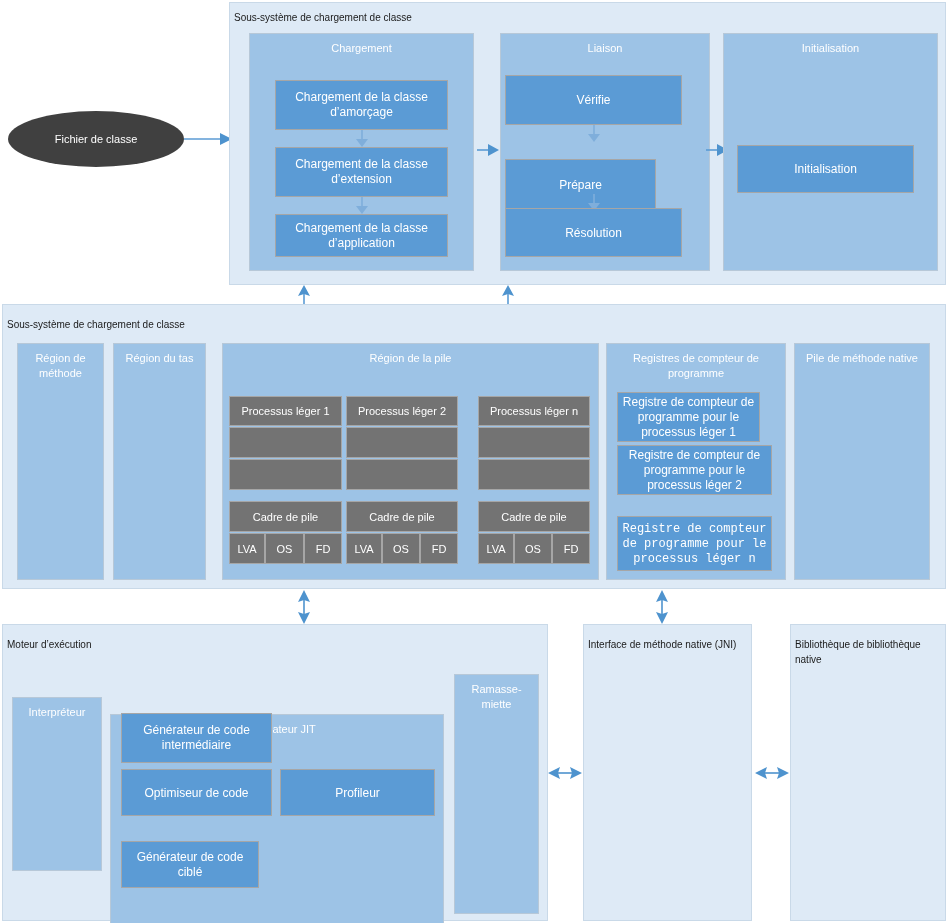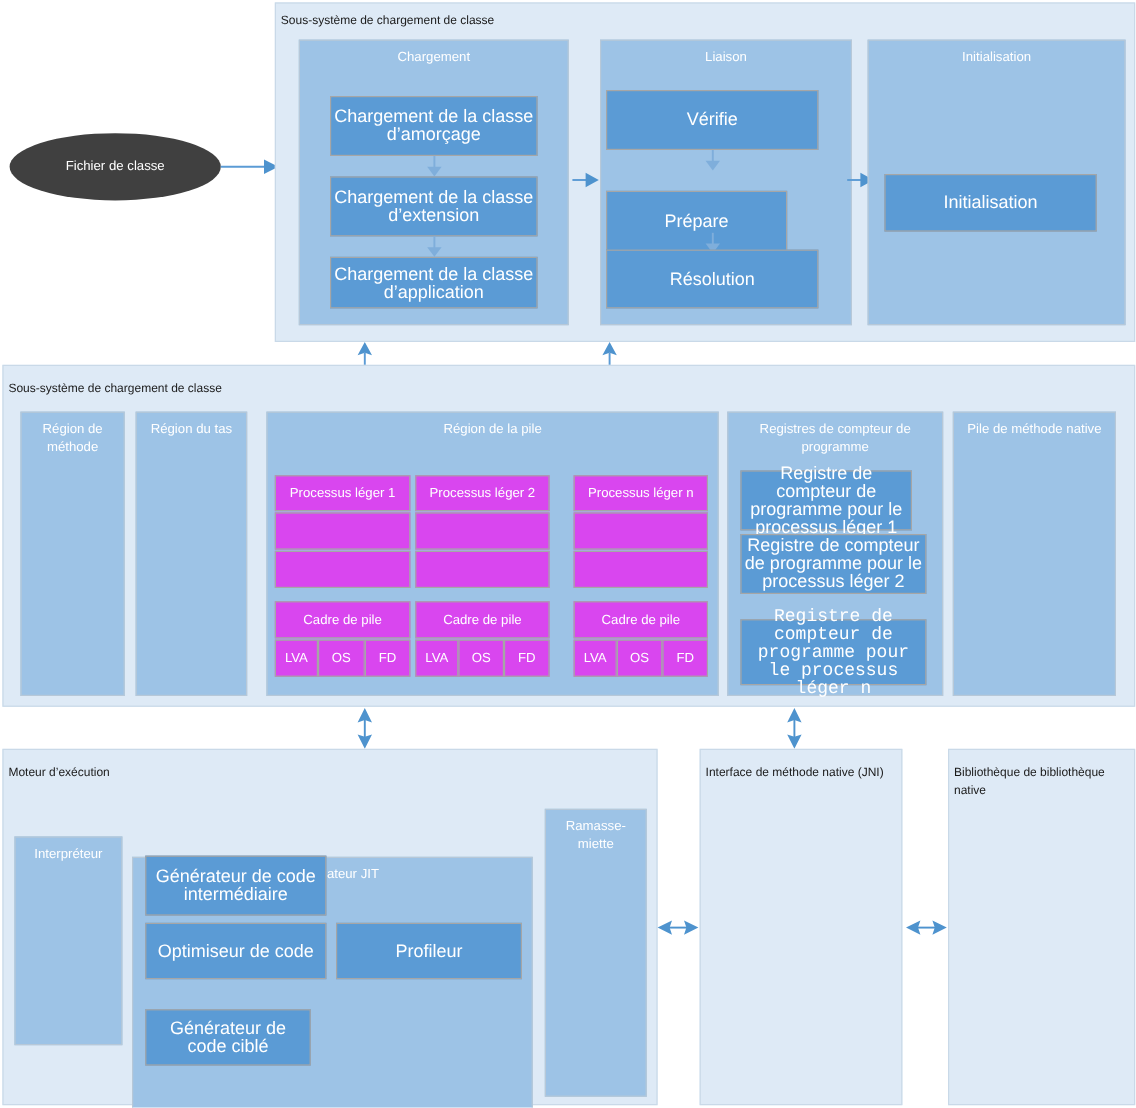--- a/index.html
+++ b/index.html
@@ -10,37 +10,37 @@
     overflow:hidden;
   }
   .box{position:absolute;box-sizing:border-box;}
   
   .lvl1{background:#DEEAF6;border:1px solid #C9D9E8;}   
   .lvl2{background:#9DC3E6;border:1px solid #B7C8D8;}   
   .lvl3{background:#5B9BD5;border:1px solid #A6A6A6;}
   .leaf-label{
     position:absolute;left:2px;right:2px;top:50%;
     transform:translateY(-50%);
-    text-align:center;color:#ffffff;font-size:15px;line-height:15px;
+    text-align:center;color:#ffffff;font-size:12px;line-height:15px;
   }
   .grp-label{
     position:absolute;left:2px;right:2px;top:7px;
     text-align:center;color:#ffffff;font-size:11px;line-height:15px;
   }
   .lvl1-label{
     position:absolute;left:4px;right:4px;top:8px;
     text-align:left;color:#1a1a1a;font-size:10px;line-height:15px;
   }
   .ellipse{
     position:absolute;border-radius:50%;
     background:#404040;display:flex;align-items:center;justify-content:center;
     color:#ffffff;font-size:11px;
   }
   svg.arrow{position:absolute;overflow:visible;}
-  .cell{position:absolute;box-sizing:border-box;background:#d946ef;border:1px solid #A6A6A6;}
+  .cell{position:absolute;box-sizing:border-box;background:#737373;border:1px solid #A6A6A6;}
   .cell span{
     position:absolute;left:0;right:0;top:50%;transform:translateY(-50%);
     text-align:center;color:#fff;font-size:11px;line-height:14px;
   }
 </style>
 </head>
 <body>
 
 <div class="ellipse" style="left:8px;top:111px;width:176px;height:56px;">
   <span>Fichier de classe</span>

